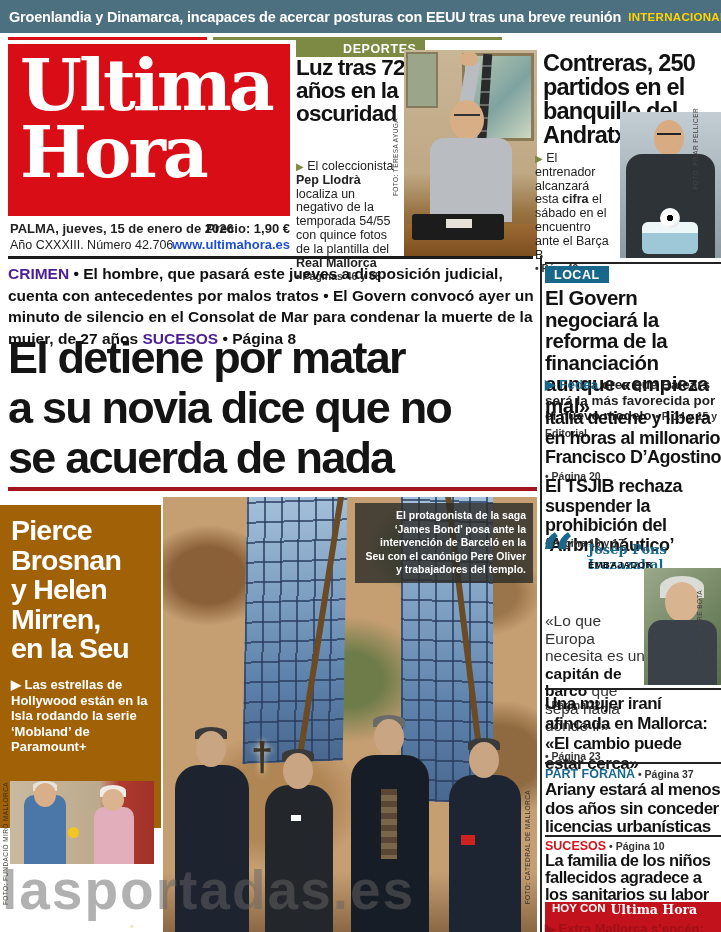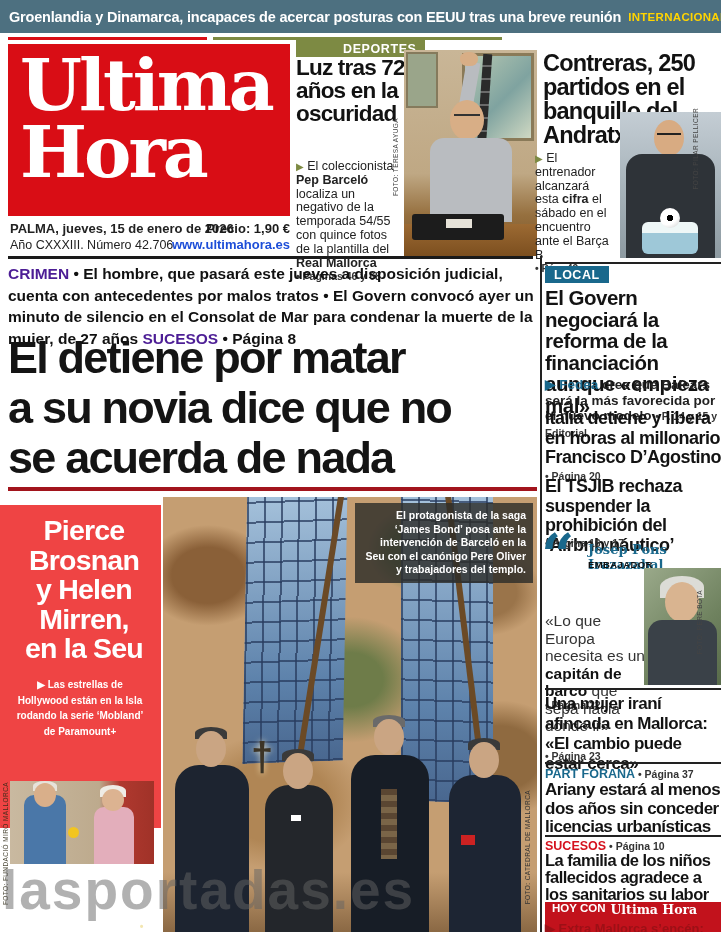--- a/index.html
+++ b/index.html
@@ -68,24 +68,24 @@
            background-blend-mode:multiply;}
   .con-cred{left:692px;top:108px;}
   
   .crimen{left:8px;top:263px;width:528px;font-size:15.5px;font-weight:600;line-height:21.5px;color:#111;}
   .red-kick{color:#4c1d95;font-weight:bold;}
   
   .main-head{left:8px;top:333px;width:532px;font-size:45px;font-weight:bold;line-height:50px;
              letter-spacing:-1.8px;color:#141414;}
   .rule-darkred{left:8px;top:487px;width:529px;height:4px;background:#a2141c;}
   
-  .feature{left:0;top:505px;width:161px;height:323px;background:#ef4444;text-align:center;}
+  .feature{left:0;top:505px;width:161px;height:323px;background:#a16207;}
   .feat-head{position:absolute;left:11px;top:11px;width:146px;color:#fff;font-size:28.5px;
              font-weight:bold;line-height:29.5px;letter-spacing:-0.8px;}
-  .feat-lead{position:absolute;left:11px;top:172px;width:138px;color:#fff;font-size:10px;
+  .feat-lead{position:absolute;left:11px;top:172px;width:138px;color:#fff;font-size:13px;
              font-weight:bold;line-height:15.5px;}
   .feat-photo{position:absolute;left:10px;top:276px;width:144px;height:83px;overflow:hidden;
               background:linear-gradient(90deg,#c9b9a0 0%,#bdaa8d 62%,#b0392f 76%,#a03228 100%);}
   .fp-man{position:absolute;left:14px;top:14px;width:42px;height:69px;background:#4a77a8;border-radius:10px 10px 0 0;}
   .fp-man-head{position:absolute;left:24px;top:2px;width:22px;height:24px;background:#d9af8a;border-radius:50%;}
   .fp-man-hair{position:absolute;left:23px;top:0;width:24px;height:10px;background:#e7e3da;border-radius:50% 50% 0 0;}
   .fp-woman{position:absolute;left:84px;top:26px;width:40px;height:57px;background:#e3aebb;border-radius:10px 10px 0 0;}
   .fp-woman-head{position:absolute;left:92px;top:8px;width:22px;height:22px;background:#dcb391;border-radius:50%;}
   .fp-woman-hair{position:absolute;left:90px;top:4px;width:26px;height:12px;background:#efece6;border-radius:50% 50% 0 0;}
   .fp-lemon{position:absolute;left:58px;top:46px;width:11px;height:11px;background:#f2c520;border-radius:50%;}
@@ -191,21 +191,21 @@
   </div>
   <div class="abs dateline-r">
     <b>Precio: 1,90 €</b><br>
     <span class="site">www.ultimahora.es</span>
   </div>
   <div class="abs rule-black-left"></div>
 
   <div class="abs sec-label dep-label">DEPORTES</div>
   <div class="abs dep-head">Luz tras 72 años en la oscuridad</div>
   <div class="abs lead dep-lead">
-    <span class="arrow-olive">▶</span><span> El coleccionista </span><b>Pep Barceló</b><span> localiza un negativo de la temporada 54/55 con quince fotos de la plantilla del </span><b>Real Mallorca</b>
+    <span class="arrow-olive">▶</span><span> El coleccionista </span><b>Pep Llodrà</b><span> localiza un negativo de la temporada 54/55 con quince fotos de la plantilla del </span><b>Real Mallorca</b>
     <div class="pgref">• Páginas 46 y 68</div>
   </div>
   <div class="abs dep-photo">
     <div class="dp-map"></div>
     <div class="dp-frame2"></div>
     <div class="dp-arm"></div>
     <div class="dp-hand"></div>
     <div class="dp-film"></div>
     <div class="dp-head"></div>
     <div class="dp-glasses"></div>

